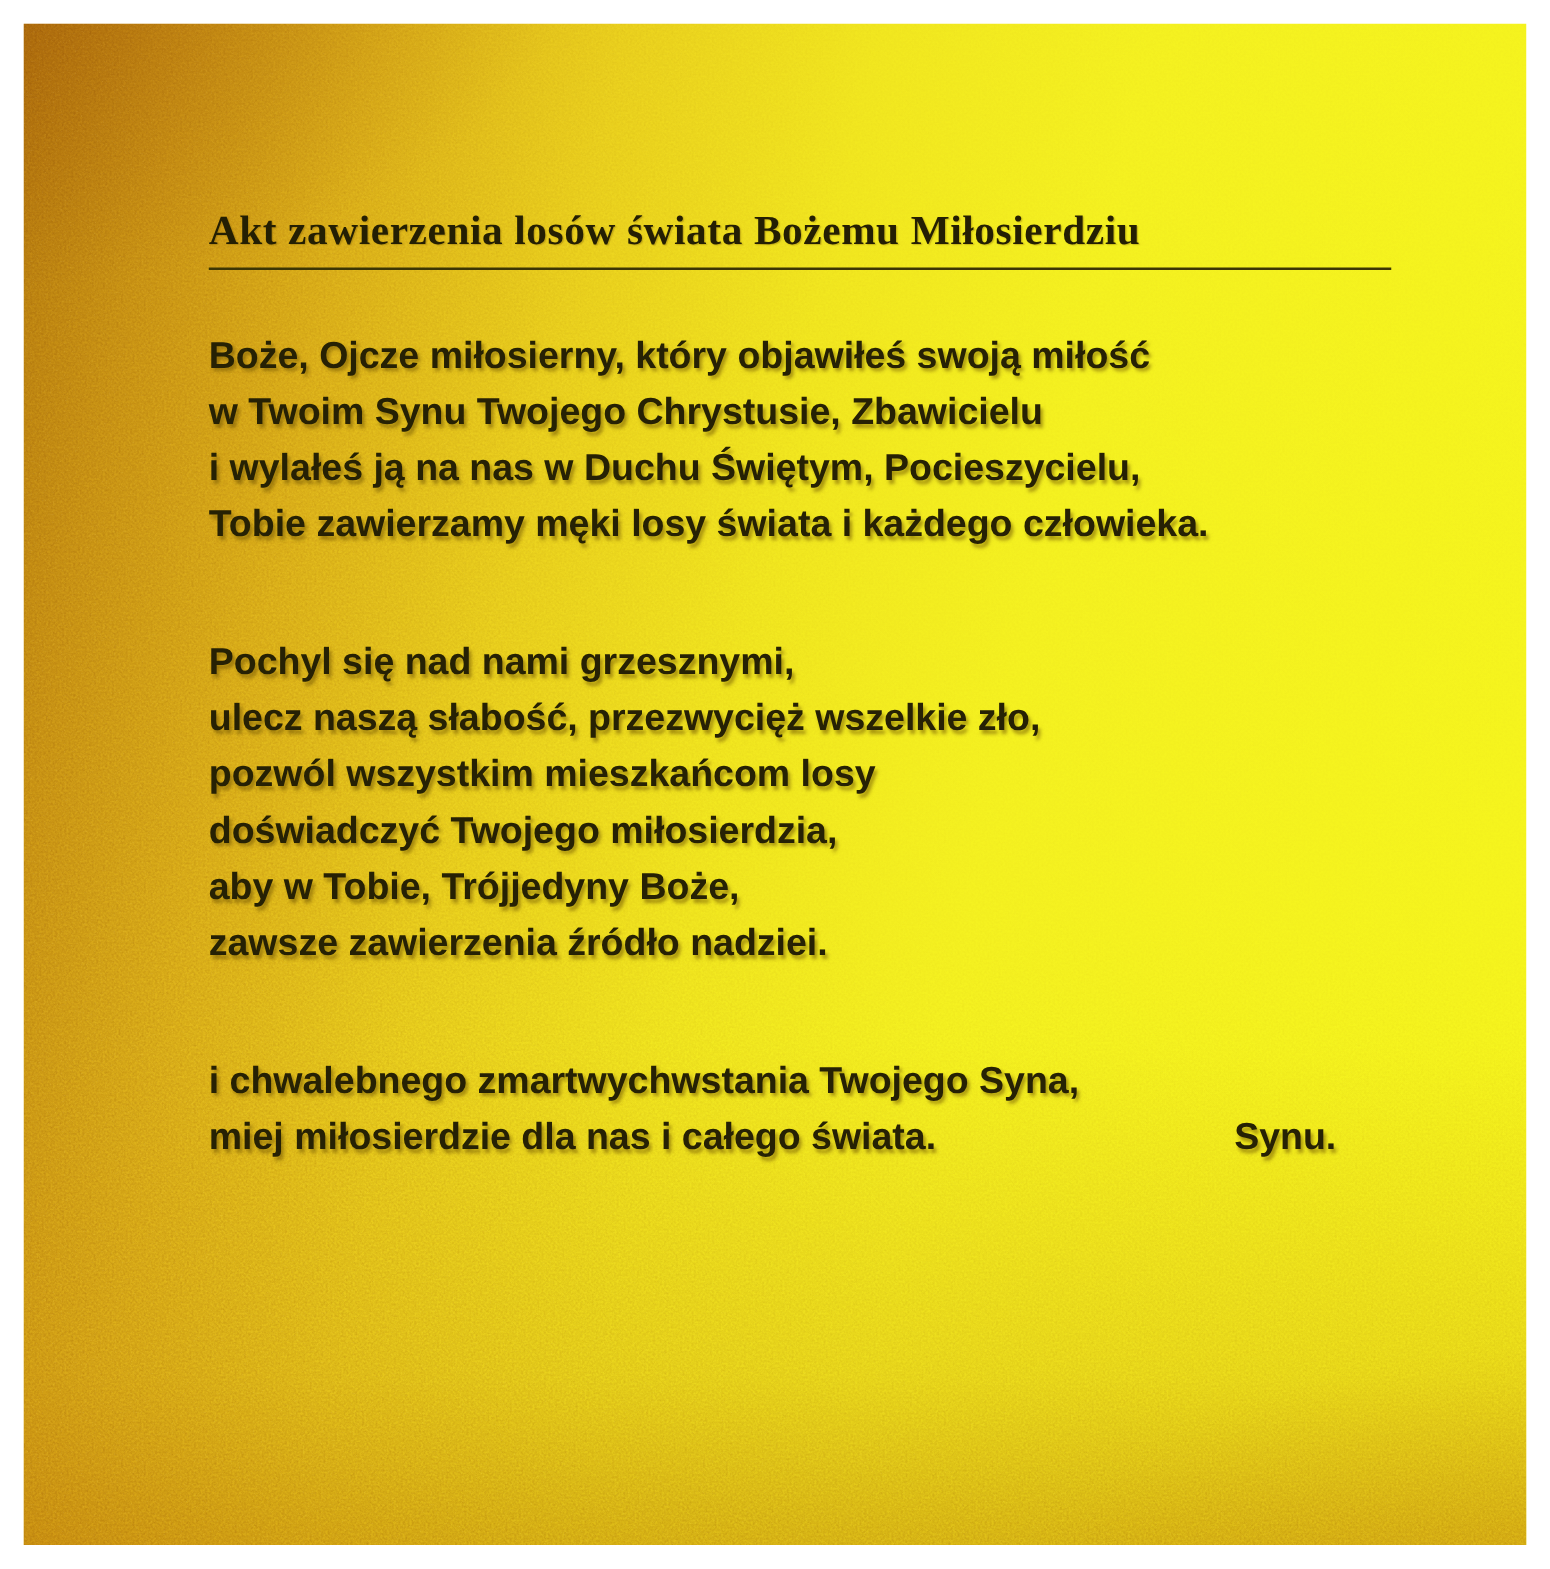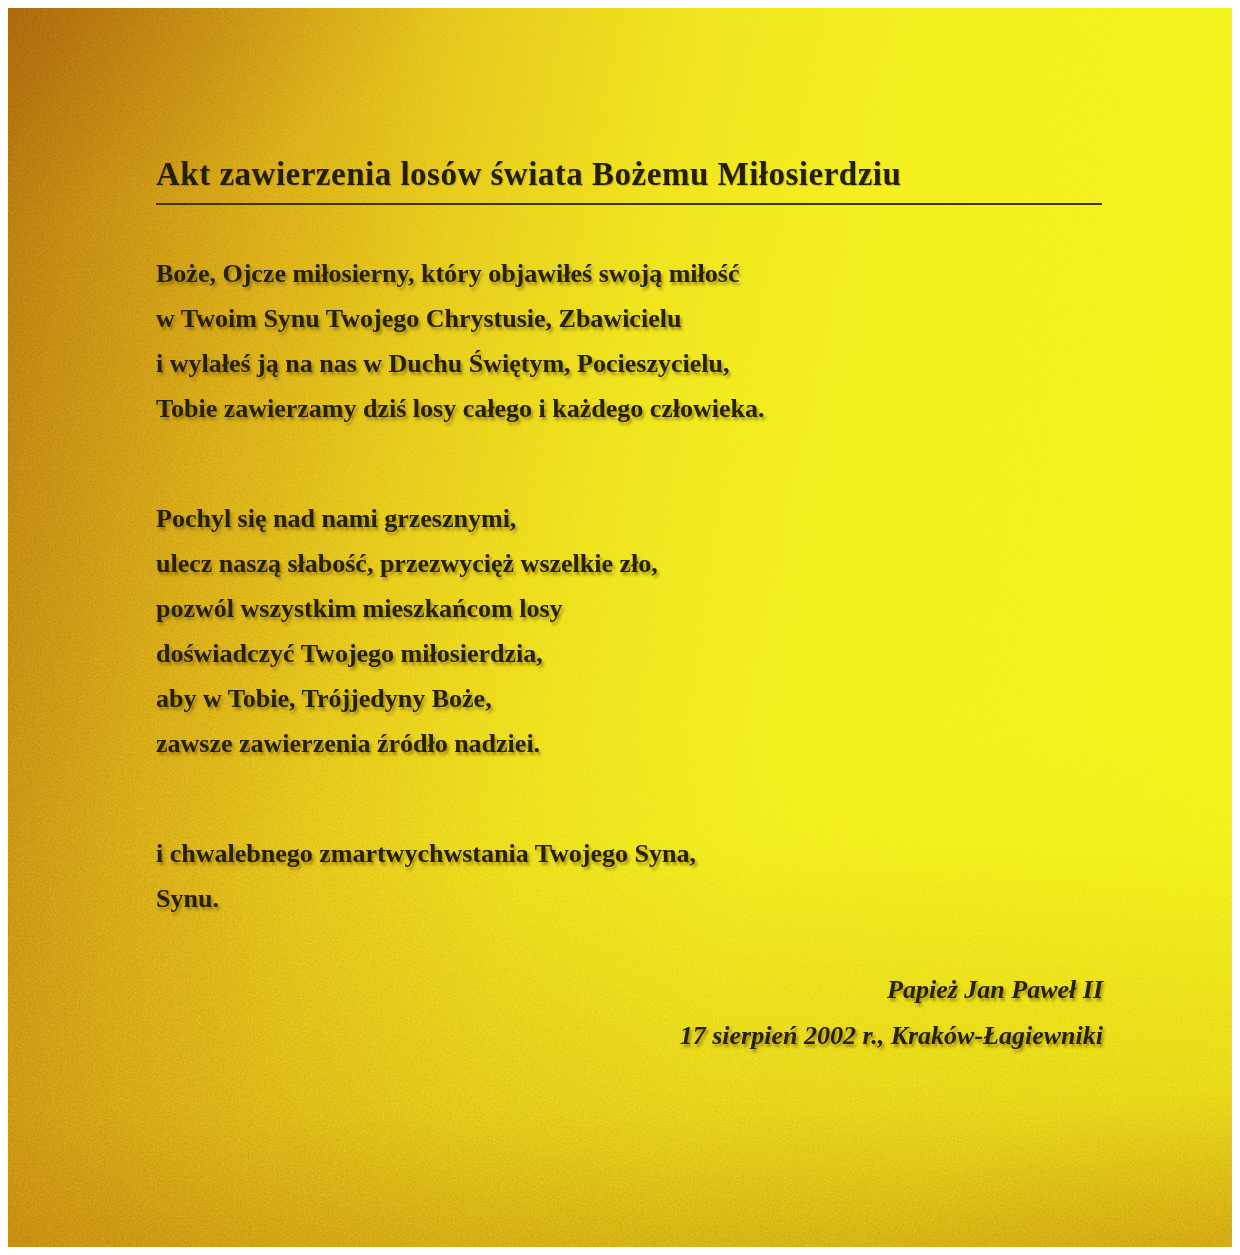--- a/index.html
+++ b/index.html
@@ -6,21 +6,21 @@
     margin: 0;
     padding: 0;
     background: #ffffff;
   }
   .frame {
     position: relative;
     width: 1240px;
     height: 1255px;
     box-sizing: border-box;
     background: #ffffff;
-    padding: 8px;
+    padding: 19px;
   }
   .canvas {
     position: relative;
     width: 100%;
     height: 100%;
     overflow: hidden;
     background:
       radial-gradient(900px 520px at -4% -6%, rgba(145, 52, 6, 0.30), rgba(145, 52, 6, 0) 55%),
       radial-gradient(760px 420px at 104% 108%, rgba(208, 138, 24, 0.35), rgba(208, 138, 24, 0) 62%),
       linear-gradient(to top, rgba(190, 116, 10, 0.42) 0%, rgba(204, 141, 16, 0.22) 11%, rgba(0,0,0,0) 33%),
@@ -75,23 +75,23 @@
   .rule {
     width: 946px;
     height: 2px;
     background: #3d3604;
     margin-top: 9px;
   }
   .prayer {
     margin-top: 46px;
   }
   .line {
-    font-family: Liberation Serif, serif;
+    font-family: Liberation Sans, sans-serif;
     font-weight: 700;
-    font-size: 26px;
+    font-size: 30px;
     line-height: 45px;
     color: #262104;
     text-shadow: 2px 3px 3px rgba(105, 78, 2, 0.55);
     white-space: nowrap;
   }
   .stanza + .stanza {
     margin-top: 65px;
   }
   .line-with-amen {
     display: flex;
@@ -134,41 +134,38 @@
 
       <h1 class="title">Akt zawierzenia losów świata Bożemu Miłosierdziu</h1>
       <div class="rule"></div>
 
       <div class="prayer">
 
         <div class="stanza">
           <div class="line">Boże, Ojcze miłosierny, który objawiłeś swoją miłość</div>
           <div class="line">w Twoim Synu Twojego Chrystusie, Zbawicielu</div>
           <div class="line">i wylałeś ją na nas w Duchu Świętym, Pocieszycielu,</div>
-          <div class="line">Tobie zawierzamy dziś losy całego i każdego człowieka.</div>
+          <div class="line">Tobie zawierzamy męki losy świata i każdego człowieka.</div>
         </div>
 
         <div class="stanza">
           <div class="line">Pochyl się nad nami grzesznymi,</div>
           <div class="line">ulecz naszą słabość, przezwycięż wszelkie zło,</div>
           <div class="line">pozwól wszystkim mieszkańcom losy</div>
           <div class="line">doświadczyć Twojego miłosierdzia,</div>
           <div class="line">aby w Tobie, Trójjedyny Boże,</div>
           <div class="line">zawsze zawierzenia źródło nadziei.</div>
         </div>
 
         <div class="stanza">
           <div class="line">i chwalebnego zmartwychwstania Twojego Syna,</div>
           <div class="line line-with-amen">
+            <span>miej miłosierdzie dla nas i całego świata.</span>
             <span class="amen">Synu.</span>
           </div>
         </div>
 
-        <div class="signature">
-          <div class="line">Papież Jan Paweł II</div>
-          <div class="line">17 sierpień 2002 r., Kraków-Łagiewniki</div>
-        </div>
 
       </div>
     </div>
 
   </div>
 </div>
 
 </body></html>

